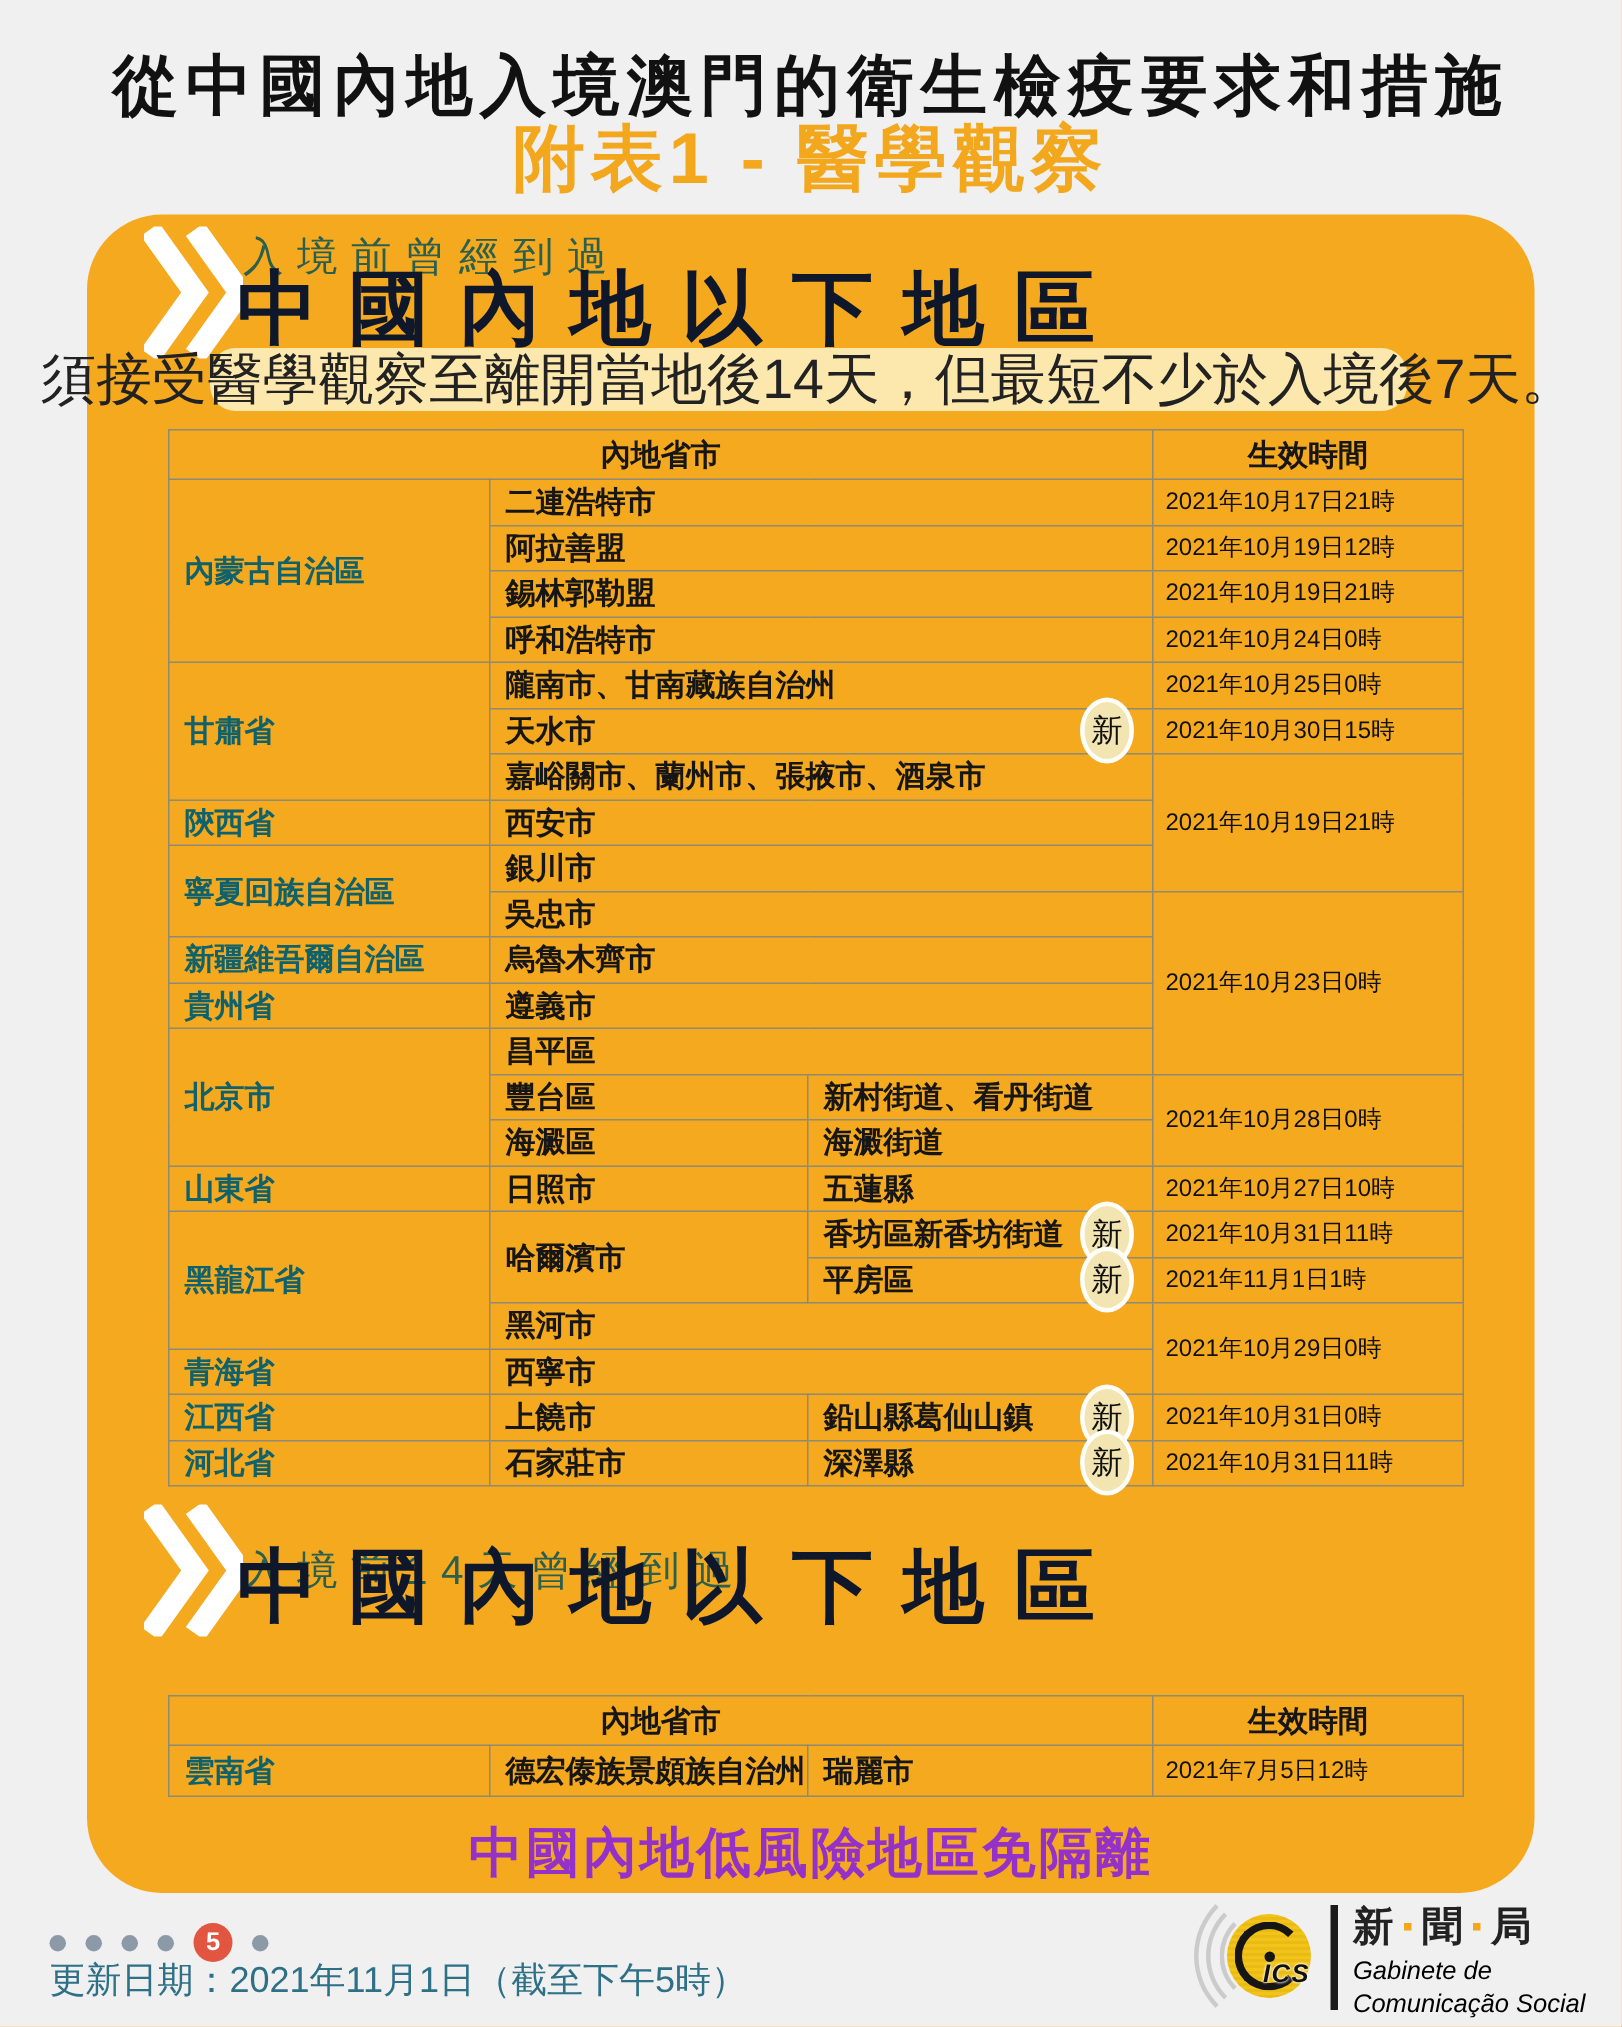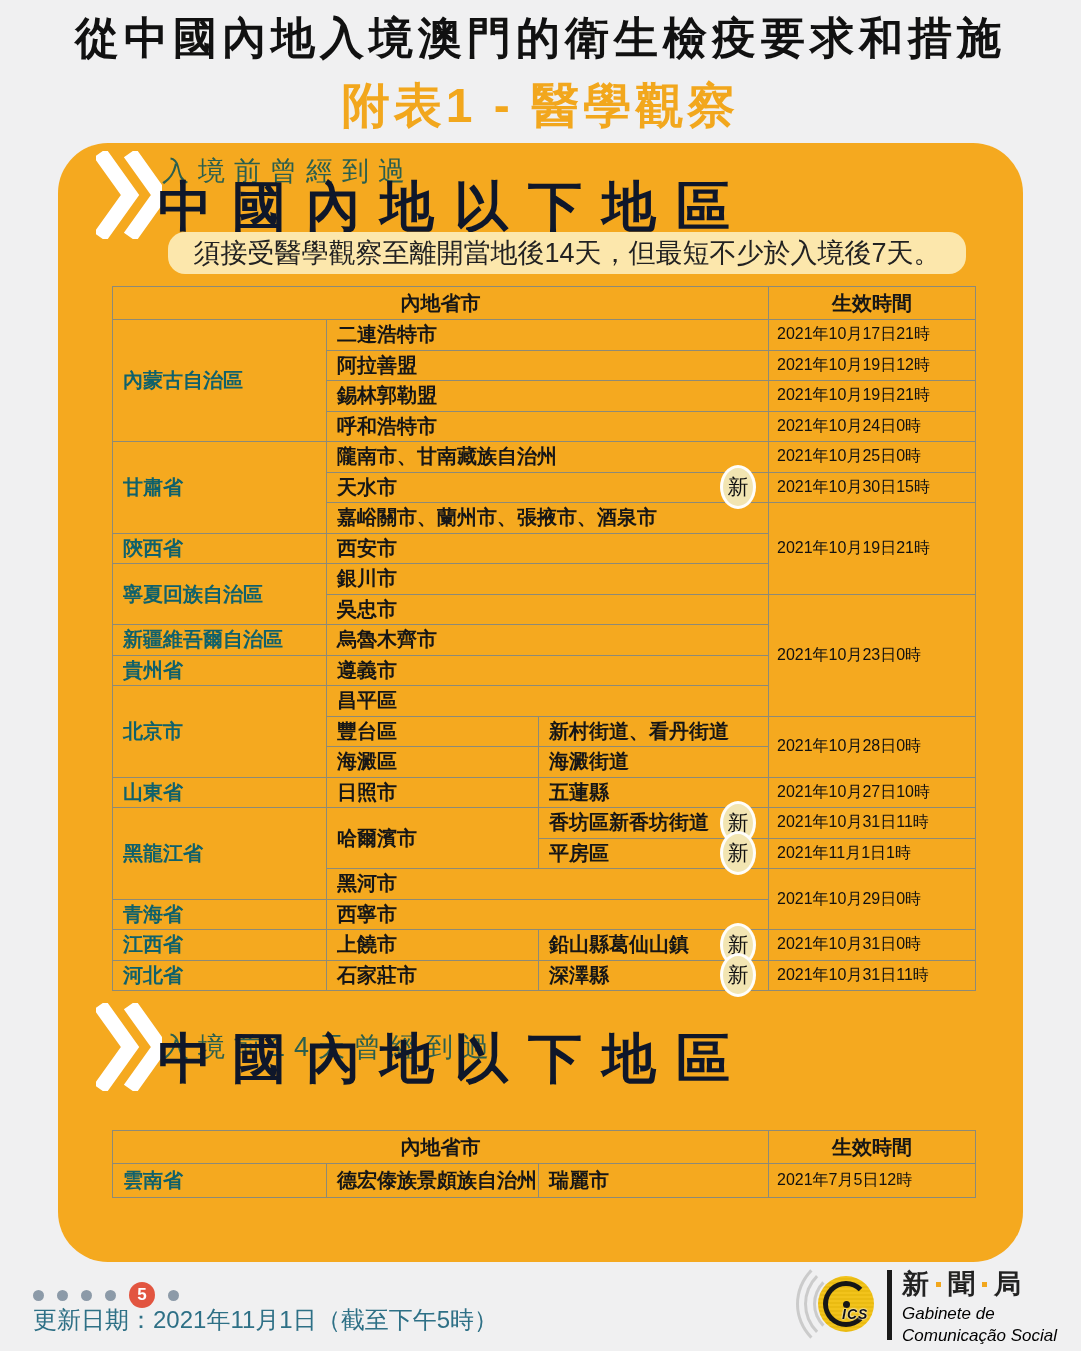--- a/index.html
+++ b/index.html
@@ -1,20 +1,20 @@
 <!DOCTYPE html>
 <html style="--background: #F0F0F1; --card-orange: #F5A91F; --title-black: #111111; --accent-orange: #F2A71D; --pretitle-teal: #2B5F4E; --province-teal: #0F616B; --pill-bg: #FCE7AC; --table-border: #8D8A77; --badge-bg: #F2E5B2; --purple: #9431C8; --footer-teal: #2E7086; --dot-gray: #8C9AA8; --page-badge-red: #E25540; --logo-yellow: #F2C31B;"><head>
 <meta charset="utf-8">
 <style>
   html,body{margin:0;padding:0;}
   body{font-family:"Liberation Sans","DejaVu Sans",sans-serif;}
   .page{position:relative;width:1081px;height:1351px;background:var(--background,#F0F0F1);overflow:hidden;}
 
   
-  .main-title{position:absolute;top:9px;left:0;width:100%;margin:0;text-align:center;
+  .main-title{position:absolute;top:28px;left:0;width:100%;margin:0;text-align:center;
     font-size:44px;font-weight:bold;letter-spacing:5px;color:var(--title-black,#111);}
   .sub-title{position:absolute;top:74px;left:0;width:100%;margin:0;text-align:center;
     font-size:48px;font-weight:bold;letter-spacing:4px;color:var(--accent-orange,#F2A71D);}
 
   
   .card{position:absolute;left:58px;top:143px;width:965px;height:1119px;
     background:var(--card-orange,#F5A91F);border-radius:50px;}
 
   .chevrons{position:absolute;width:66px;height:88px;}
   .chev-1{left:38px;top:8px;}
@@ -24,21 +24,21 @@
     color:var(--pretitle-teal,#2B5F4E);white-space:nowrap;}
   .pre-1{left:104px;top:10px;}
   .pre-2{left:104px;top:886px;}
   .sec-title{position:absolute;font-size:54px;font-weight:bold;letter-spacing:20px;line-height:1;
     color:#0f172a;white-space:nowrap;text-align:center;}
   .title-1{left:100px;top:36px;}
   .title-2{left:100px;top:888px;}
 
   .pill{position:absolute;background:var(--pill-bg,#FCE7AC);border-radius:17px;
     display:flex;align-items:center;justify-content:center;
-    font-size:27px;color:#222;white-space:nowrap;margin-left:28px;}
+    font-size:37px;color:#222;white-space:nowrap;}
   .pill-1{left:82px;top:89px;width:798px;height:42px;}
   .pill-2{left:85px;top:939px;width:448px;height:42px;}
 
   
   .tbl{position:absolute;left:54px;}
   .tbl-1{top:143px;}
   .tbl-2{top:987px;}
   .tbl table{border-collapse:collapse;table-layout:fixed;}
   .tbl th{border:1px solid var(--table-border,#8D8A77);height:32px;padding:0;
     font-size:20px;font-weight:bold;color:#161616;text-align:center;}
@@ -72,21 +72,21 @@
   .logo{position:absolute;left:788px;top:1258px;width:290px;height:92px;}
   .arc{position:absolute;border-radius:50%;border:3px solid transparent;border-left-color:#cbcbcb;box-sizing:border-box;}
   .a1{left:25px;top:14px;width:64px;height:64px;}
   .a2{left:16px;top:5px;width:82px;height:82px;}
   .a3{left:8px;top:-3px;width:98px;height:98px;}
   .disc{position:absolute;left:30px;top:18px;width:56px;height:56px;border-radius:50%;
     background:repeating-linear-gradient(180deg,var(--logo-yellow,#F2C31B) 0 2px,#EABB12 2px 4px);}
   .gring{position:absolute;left:5px;top:5px;width:46px;height:46px;border-radius:50%;
     border:5px solid #161616;border-right-color:transparent;box-sizing:border-box;}
   .gdot{position:absolute;left:25px;top:25px;width:7px;height:7px;border-radius:50%;background:#161616;}
-  .ics{position:absolute;left:24px;top:30px;font-size:14px;font-weight:bold;font-style:italic;color:#111;
+  .ics{position:absolute;left:24px;top:30px;font-size:17px;font-weight:bold;font-style:italic;color:#111;
     text-shadow:0 0 2px #fff,0 0 2px #fff;letter-spacing:1px;}
   .lbar{position:absolute;left:99px;top:12px;width:5px;height:70px;background:#1a1a1a;}
   .ltext{position:absolute;left:114px;top:8px;}
   .lcn{display:flex;align-items:center;gap:7px;font-size:27px;color:#222;font-weight:600;}
   .cn-dot{width:5px;height:5px;background:var(--accent-orange,#F2A71D);display:inline-block;}
   .lpt{font-size:17px;font-style:italic;color:#000000;line-height:1.25;margin-top:1px;}
 </style>
 </head>
 <body>
 
@@ -248,20 +248,21 @@
             <tr>
               <td class="province"><span class="cv">雲南省</span></td>
               <td class="city"><span class="cv">德宏傣族景頗族自治州</span></td>
               <td class="district"><span class="cv">瑞麗市</span></td>
               <td class="date"><span class="cv">2021年7月5日12時</span></td>
             </tr>
           </tbody>
         </table>
       </div>
 
+    <div class="low-risk">中國內地低風險地區免隔離</div>
   </div>
 
   <div class="dots">
     <span class="dot"></span>
     <span class="dot"></span>
     <span class="dot"></span>
     <span class="dot"></span>
     <span class="page-badge">5</span>
     <span class="dot"></span>
   </div>

